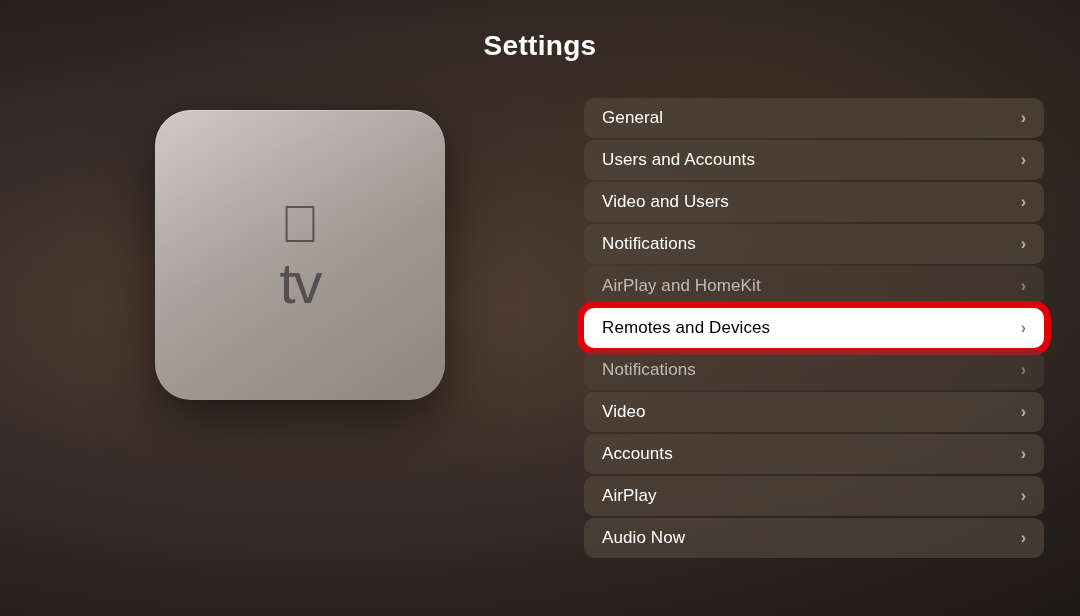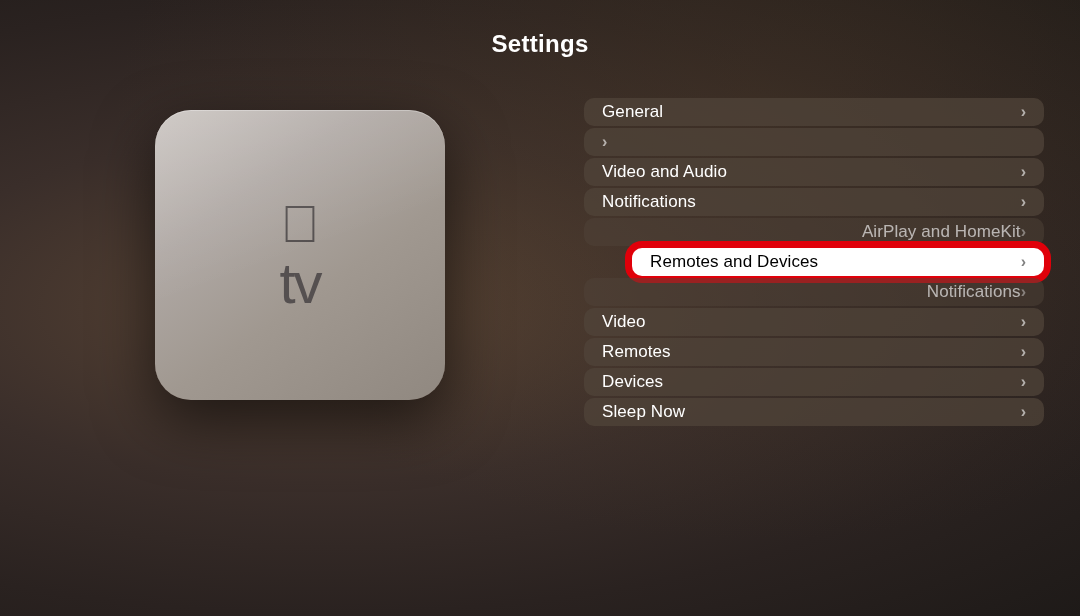--- a/index.html
+++ b/index.html
@@ -25,21 +25,21 @@
       inset: 0;
       background: radial-gradient(ellipse at 70% 20%, rgba(80,60,40,0.4) 0%, transparent 60%);
     }
 
     .page-title {
       position: absolute;
       top: 30px;
       left: 50%;
       transform: translateX(-50%);
       color: #ffffff;
-      font-size: 24px;
+      font-size: 28px;
       font-weight: 600;
       letter-spacing: 0.3px;
       z-index: 10;
     }
 
     .apple-tv-box {
       position: absolute;
       left: 155px;
       top: 110px;
       width: 290px;
@@ -86,32 +86,31 @@
       display: flex;
       flex-direction: column;
       gap: 2px;
     }
 
     .settings-item {
       display: flex;
       align-items: center;
       justify-content: space-between;
       padding: 0 18px;
-      height: 28px;
+      height: 40px;
       background: rgba(80, 68, 58, 0.75);
       border-radius: 10px;
       cursor: pointer;
       position: relative;
       transition: background 0.15s;
     }
 
     .settings-item.highlighted {
       background: #ffffff;
       box-shadow: 0 0 0 4px #e0000a, 0 0 0 7px #e0000a;
-      margin-left: 48px;
     }
 
     .settings-item-label {
       font-size: 17px;
       font-weight: 400;
       color: #ffffff;
       letter-spacing: 0.1px;
     }
 
     .settings-item.highlighted .settings-item-label {
@@ -123,45 +122,45 @@
       font-size: 16px;
       font-weight: 600;
     }
 
     .settings-item.highlighted .chevron {
       color: rgba(0,0,0,0.5);
     }
 
     .settings-item.dimmed {
       opacity: 0.65;
-      justify-content: flex-end;
     }
   </style>
 </head>
 <body>
 
 <div class="bg"></div>
 
 <h1 class="page-title">Settings</h1>
 
 <div class="apple-tv-box">
   <div class="apple-logo"></div>
   <div class="tv-text">tv</div>
 </div>
 
 <div class="settings-list" id="settings-list">
 <div class="settings-item">
       <span class="settings-item-label">General</span>
       <span class="chevron">›</span>
     </div>
     <div class="settings-item">
+      <span class="settings-item-label">Users and Accounts</span>
       <span class="chevron">›</span>
     </div>
     <div class="settings-item">
-      <span class="settings-item-label">Video and Audio</span>
+      <span class="settings-item-label">Video and Users</span>
       <span class="chevron">›</span>
     </div>
     <div class="settings-item">
       <span class="settings-item-label">Notifications</span>
       <span class="chevron">›</span>
     </div>
     <div class="settings-item dimmed">
       <span class="settings-item-label">AirPlay and HomeKit</span>
       <span class="chevron">›</span>
     </div>
@@ -171,24 +170,24 @@
     </div>
     <div class="settings-item dimmed">
       <span class="settings-item-label">Notifications</span>
       <span class="chevron">›</span>
     </div>
     <div class="settings-item">
       <span class="settings-item-label">Video</span>
       <span class="chevron">›</span>
     </div>
     <div class="settings-item">
-      <span class="settings-item-label">Remotes</span>
+      <span class="settings-item-label">Accounts</span>
       <span class="chevron">›</span>
     </div>
     <div class="settings-item">
-      <span class="settings-item-label">Devices</span>
+      <span class="settings-item-label">AirPlay</span>
       <span class="chevron">›</span>
     </div>
     <div class="settings-item">
-      <span class="settings-item-label">Sleep Now</span>
+      <span class="settings-item-label">Audio Now</span>
       <span class="chevron">›</span>
     </div>
   </div>
 
 </body></html>

